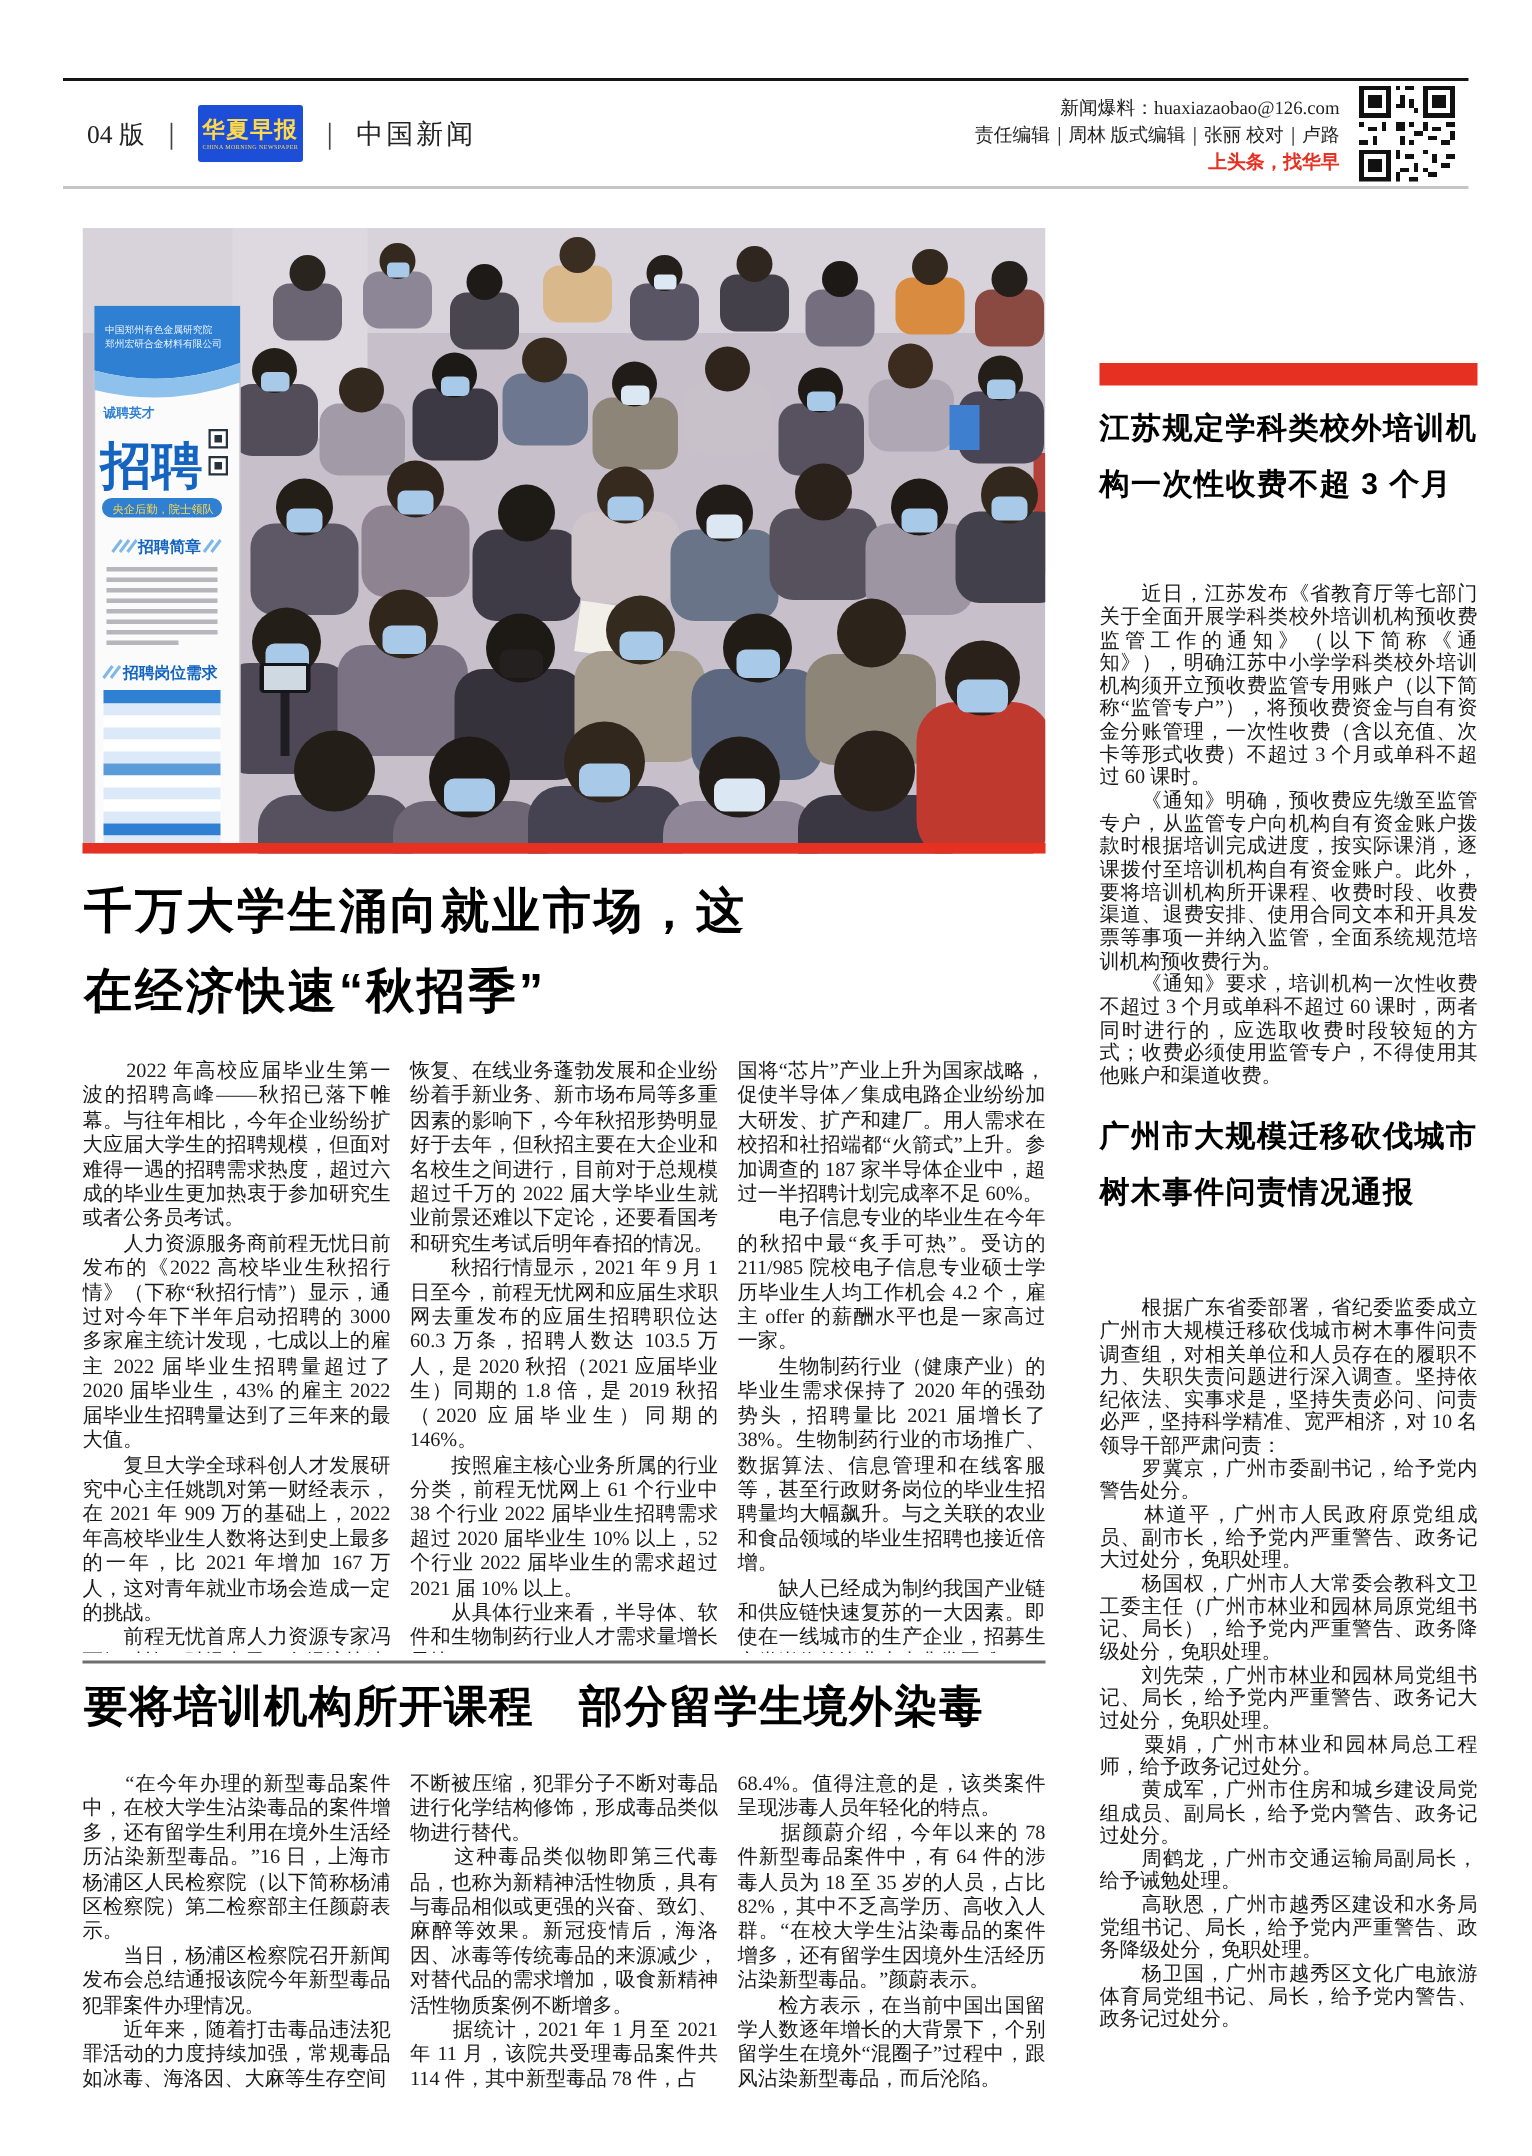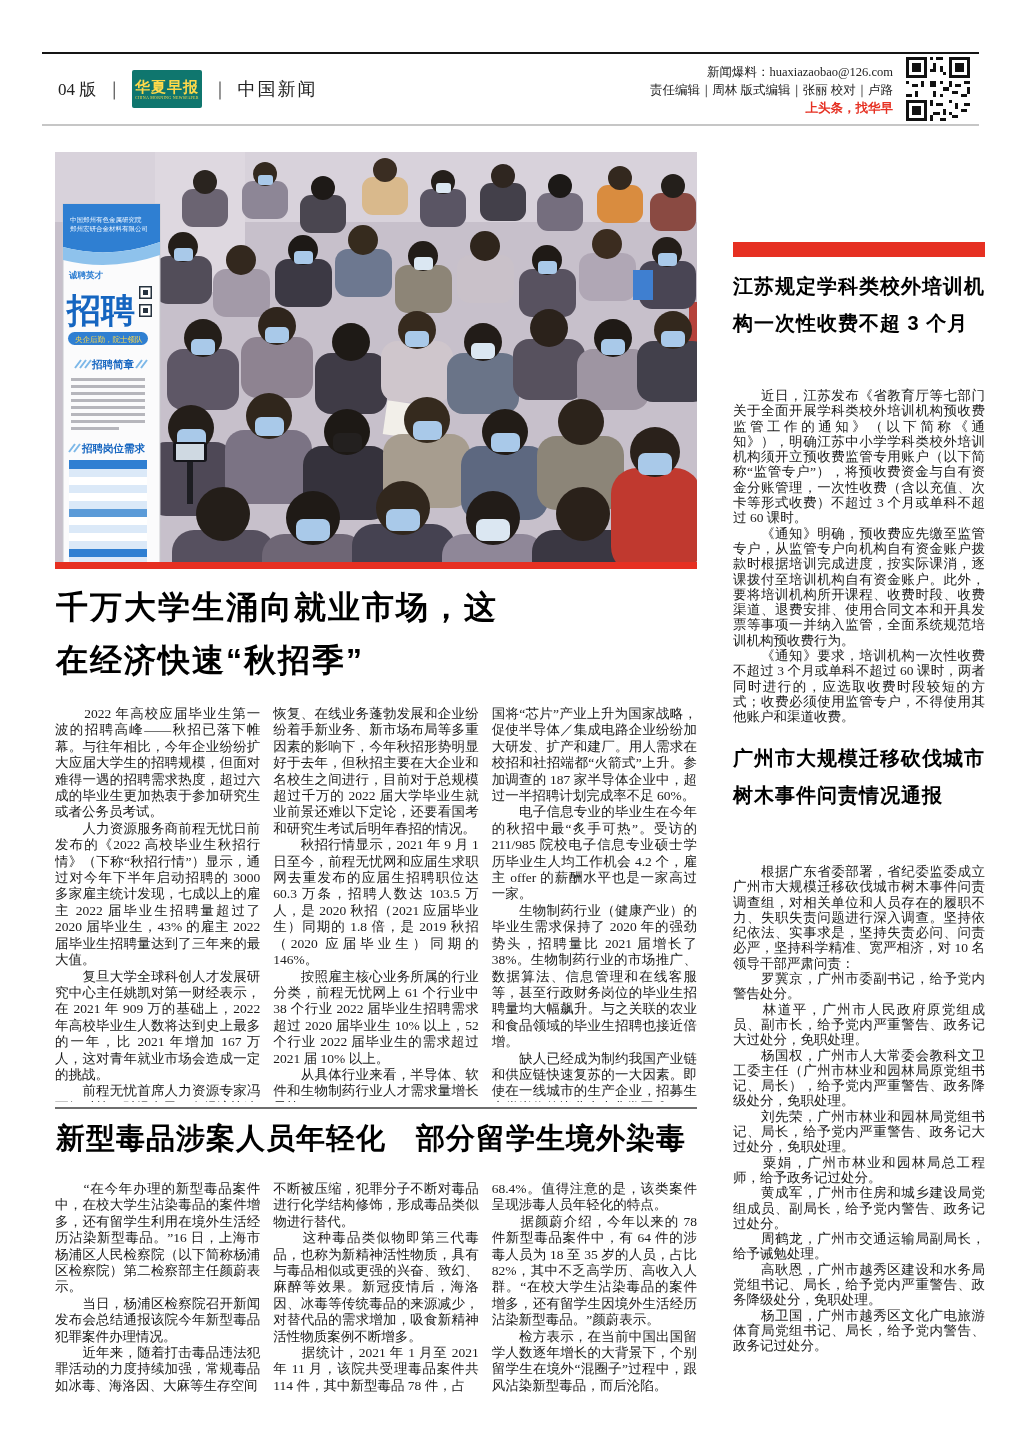--- a/index.html
+++ b/index.html
@@ -48,21 +48,21 @@
 </style>
 </head>
 <body>
 
 <div class="page">
 
   <div class="abs rule-top"></div>
   <div class="abs mast-left">
     <span>04 版</span>
     <span class="mast-sep">｜</span>
-    <span class="logo-box" style="background: #0f766e;">
+    <span class="logo-box" style="background: #1d4ed8;">
       <span class="logo-cn" style="color: rgb(255, 217, 74);">华夏早报</span>
       <span class="logo-en" style="color: rgb(255, 217, 74);">CHINA MORNING NEWSPAPER</span>
     </span>
     <span class="mast-sep">｜</span>
     <span class="section-name">中国新闻</span>
   </div>
   <div class="abs mast-right">
     <div>新闻爆料：huaxiazaobao@126.com</div>
     <div>责任编辑｜周林 版式编辑｜张丽 校对｜卢路</div>
     <div class="slogan" style="color: rgb(230, 48, 34);">上头条，找华早</div>
@@ -364,21 +364,21 @@
       </div>
     <div class="col">
         <p>国将“芯片”产业上升为国家战略，促使半导体／集成电路企业纷纷加大研发、扩产和建厂。用人需求在校招和社招端都“火箭式”上升。参加调查的 187 家半导体企业中，超过一半招聘计划完成率不足 60%。</p>
         <p>　　电子信息专业的毕业生在今年的秋招中最“炙手可热”。受访的 211/985 院校电子信息专业硕士学历毕业生人均工作机会 4.2 个，雇主 offer 的薪酬水平也是一家高过一家。</p>
         <p>　　生物制药行业（健康产业）的毕业生需求保持了 2020 年的强劲势头，招聘量比 2021 届增长了 38%。生物制药行业的市场推广、数据算法、信息管理和在线客服等，甚至行政财务岗位的毕业生招聘量均大幅飙升。与之关联的农业和食品领域的毕业生招聘也接近倍增。</p>
         <p>　　缺人已经成为制约我国产业链和供应链快速复苏的一大因素。即使在一线城市的生产企业，招募生产类岗位的毕业生也非常困难。</p>
       </div>
   </div>
 
   <div class="abs divider"></div>
-  <div class="abs headline drug-headline">新型毒品涉案人员年轻化　部分留学生境外染毒</div>
+  <div class="abs headline drug-headline">要将培训机构所开课程　部分留学生境外染毒</div>
   <div class="abs cols drug-cols">
     <div class="col">
         <p>　　“在今年办理的新型毒品案件中，在校大学生沾染毒品的案件增多，还有留学生利用在境外生活经历沾染新型毒品。”16 日，上海市杨浦区人民检察院（以下简称杨浦区检察院）第二检察部主任颜蔚表示。</p>
         <p>　　当日，杨浦区检察院召开新闻发布会总结通报该院今年新型毒品犯罪案件办理情况。</p>
         <p>　　近年来，随着打击毒品违法犯罪活动的力度持续加强，常规毒品如冰毒、海洛因、大麻等生存空间</p>
       </div>
     <div class="col">
         <p>不断被压缩，犯罪分子不断对毒品进行化学结构修饰，形成毒品类似物进行替代。</p>
         <p>　　这种毒品类似物即第三代毒品，也称为新精神活性物质，具有与毒品相似或更强的兴奋、致幻、麻醉等效果。新冠疫情后，海洛因、冰毒等传统毒品的来源减少，对替代品的需求增加，吸食新精神活性物质案例不断增多。</p>
         <p>　　据统计，2021 年 1 月至 2021 年 11 月，该院共受理毒品案件共 114 件，其中新型毒品 78 件，占</p>

